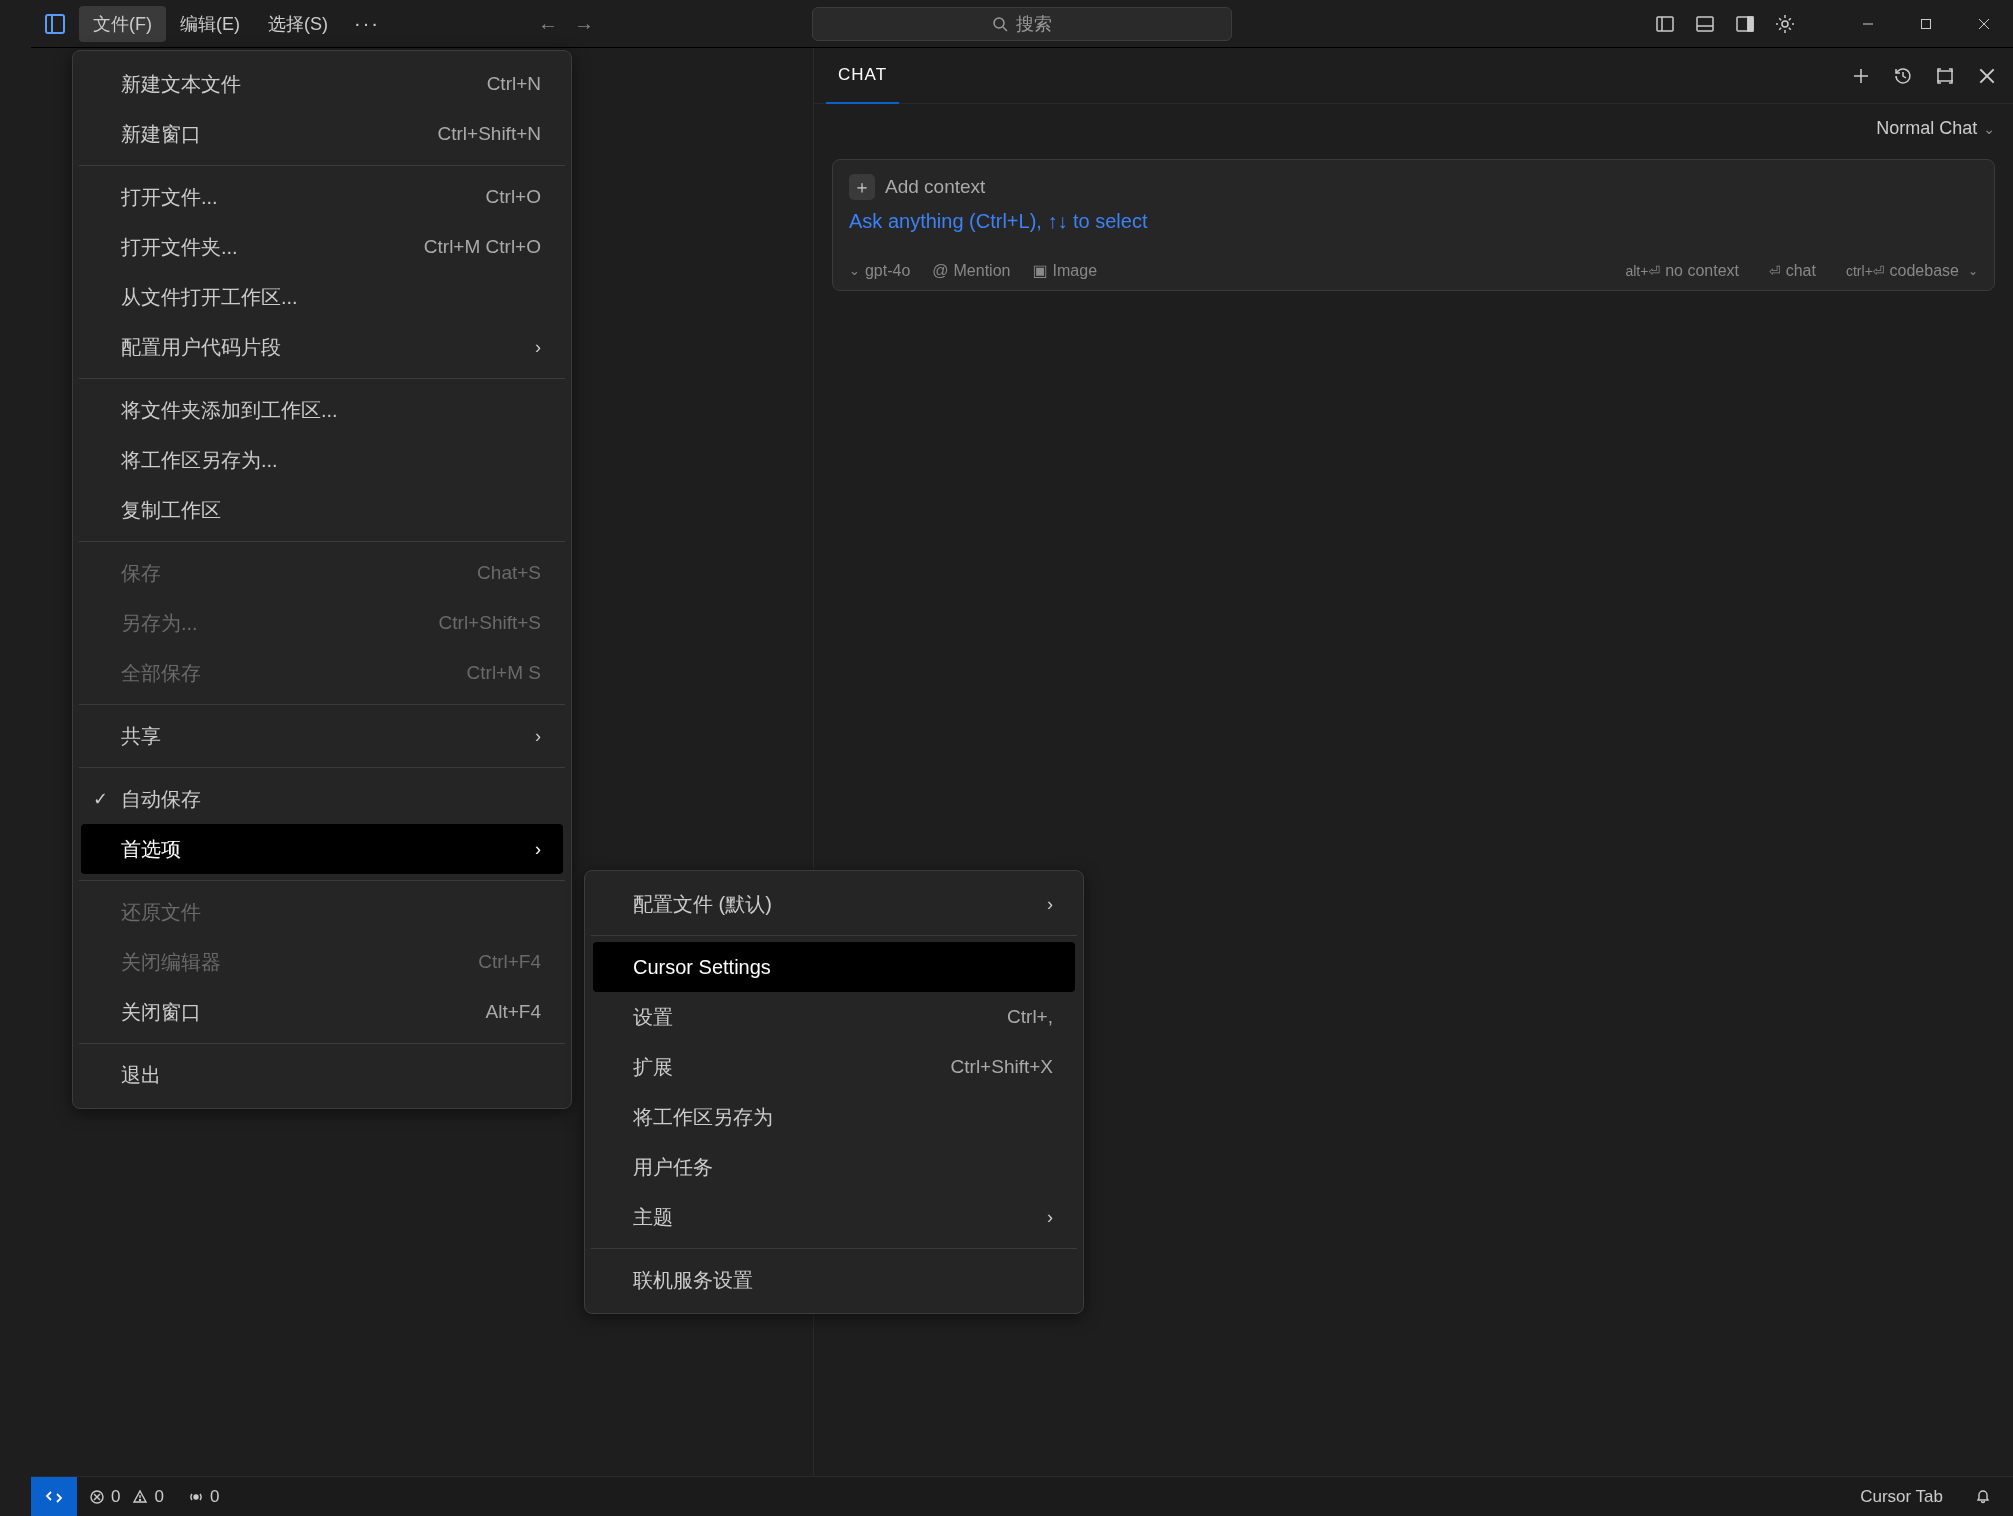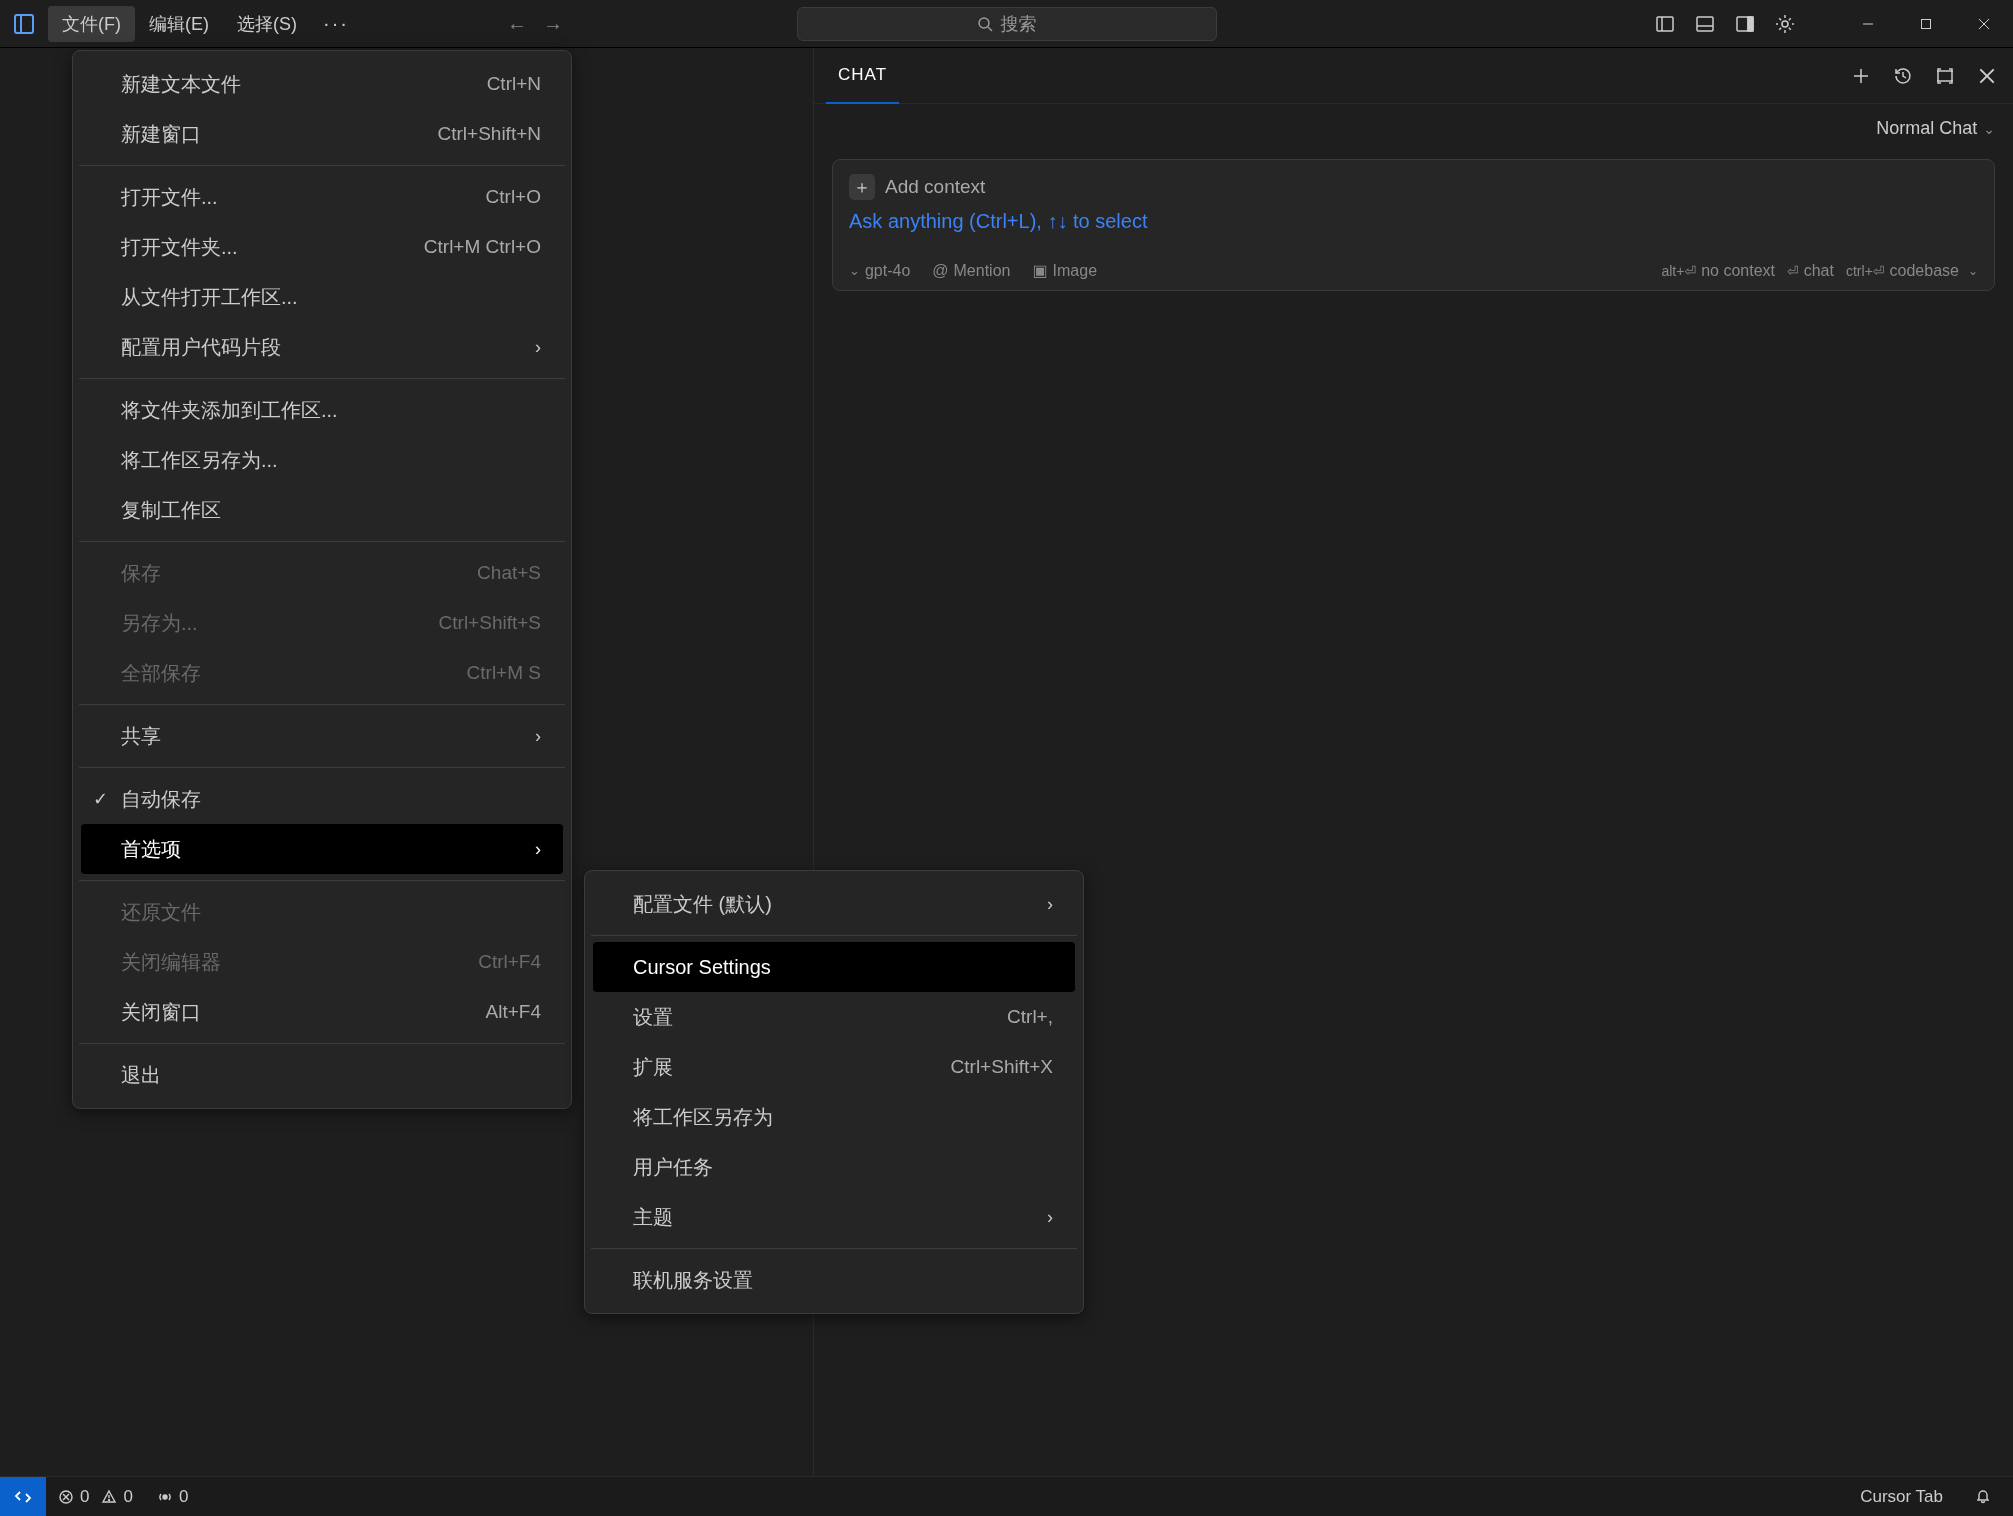--- a/index.html
+++ b/index.html
@@ -1,17 +1,17 @@
 <!DOCTYPE html>
 <html><head>
 <meta charset="utf-8">
 <style>
   * { box-sizing: border-box; margin: 0; padding: 0; font-family: "Segoe UI", -apple-system, sans-serif; }
   html, body { width: 100%; height: 100%; background: #1e1e1e; color: #cccccc; overflow: hidden; font-size: 13px; }
-  .app { width: 2013px; height: 1516px; transform-origin: top left; position: relative; background: #1e1e1e; display: flex; flex-direction: column; }
+  .app { width: 2013px; height: 1516px; transform-origin: top left; position: relative; background: #1e1e1e; display: flex; flex-direction: column; padding-left: 31px; }
 
   
   .titlebar { height: 48px; display: flex; align-items: center; background: #1e1e1e; border-bottom: 1px solid #000; position: relative; }
   .app-icon { width: 48px; height: 48px; display: flex; align-items: center; justify-content: center; }
   .app-icon svg { width: 24px; height: 24px; }
   .menubar { display: flex; align-items: center; height: 100%; }
   .menubar-item { padding: 0 14px; height: 36px; display: flex; align-items: center; border-radius: 4px; cursor: default; font-size: 18px; color: #cccccc; }
   .menubar-item.active { background: #3a3a3a; }
   .menubar-more { padding: 0 12px; font-size: 20px; letter-spacing: 2px; color: #cccccc; }
   .nav-arrows { display: flex; gap: 4px; margin-left: 140px; }
@@ -45,21 +45,21 @@
   .chat-tab-actions { margin-left: auto; display: flex; gap: 14px; align-items: center; }
   .chat-tab-action { width: 28px; height: 28px; display: flex; align-items: center; justify-content: center; color: #cccccc; }
   .chat-mode-row { display: flex; justify-content: flex-end; padding: 14px 18px 10px; }
   .chat-mode { font-size: 18px; color: #cccccc; display: flex; align-items: center; gap: 6px; }
   .chat-input-box { margin: 10px 18px; background: #262626; border: 1px solid #3a3a3a; border-radius: 8px; padding: 14px 16px 10px; }
   .add-context { display: flex; align-items: center; gap: 10px; font-size: 19px; color: #aaaaaa; margin-bottom: 10px; }
   .add-context .plus { width: 26px; height: 26px; background: #3a3a3a; border-radius: 5px; display: flex; align-items: center; justify-content: center; font-size: 18px; color: #cccccc; }
   .chat-prompt { font-size: 20px; color: #3b82f6; margin-bottom: 28px; }
   .chat-chips { display: flex; align-items: center; gap: 22px; font-size: 16px; color: #888888; }
   .chip-left { display: flex; gap: 22px; align-items: center; }
-  .chip-right { margin-left: auto; display: flex; gap: 12px; align-items: center; }
+  .chip-right { margin-left: auto; display: flex; gap: 30px; align-items: center; }
   .chip { display: flex; align-items: center; gap: 5px; }
   .kbd { font-size: 14px; }
 
   
   .statusbar { height: 40px; background: #1b1b1b; display: flex; align-items: center; font-size: 17px; color: #cccccc; border-top: 1px solid #2a2a2a; }
   .status-remote { width: 46px; height: 40px; background: #0b61cb; display: flex; align-items: center; justify-content: center; color: #fff; }
   .status-item { padding: 0 12px; display: flex; align-items: center; gap: 6px; }
   .status-right { margin-left: auto; display: flex; align-items: center; padding-right: 10px; gap: 8px; }
 
   svg { display: block; }

